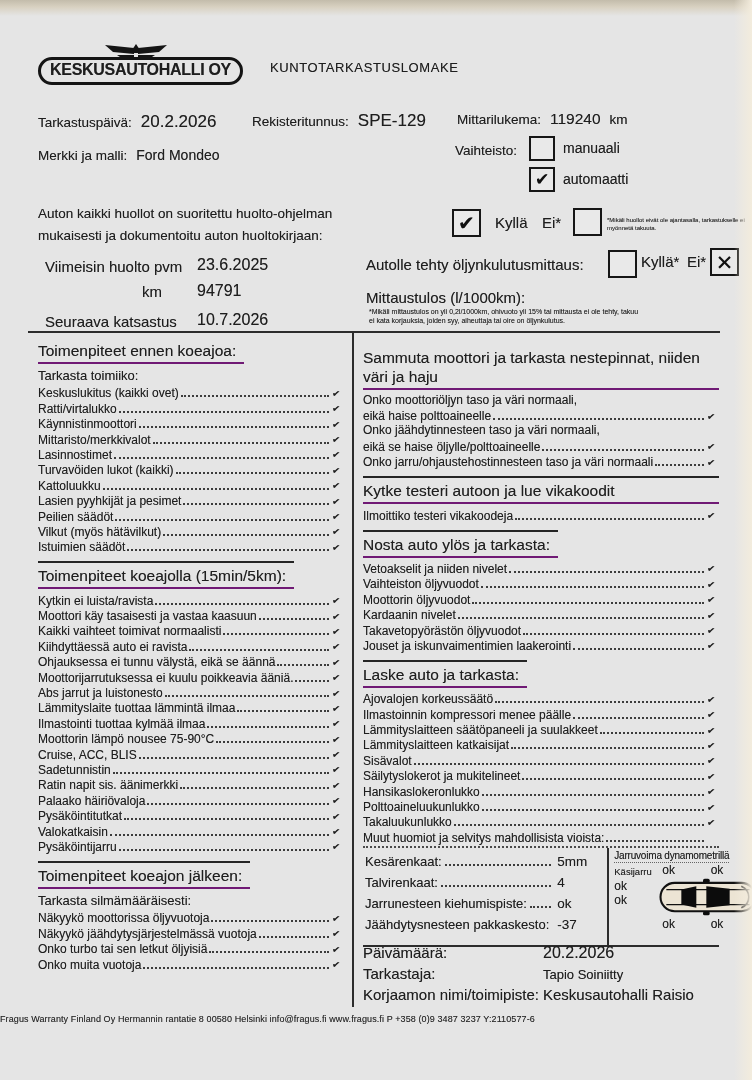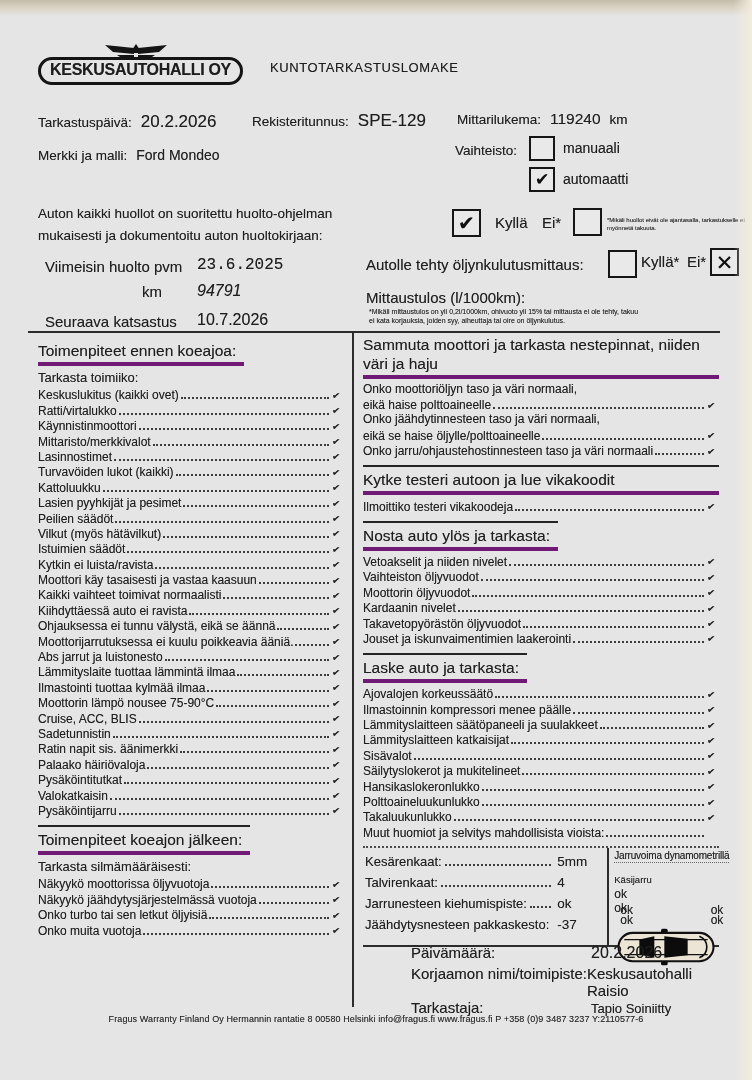--- a/index.html
+++ b/index.html
@@ -53,25 +53,25 @@
   .fineprint{font-size:6px;line-height:7.5px;color:#2a2a2a;}
   .fineprint2{font-size:7px;line-height:9px;color:#2a2a2a;}
 
   
   .hdiv{position:absolute;left:28px;width:692px;top:331px;height:2px;background:#2c2c2c;}
   .vdiv{position:absolute;left:352px;top:331px;width:2px;height:676px;background:#2c2c2c;}
 
   
   .col{position:absolute;font-size:12px;}
   #left-lists{left:38px;top:338px;width:306px;}
-  #right-lists{left:363px;top:332px;width:356px;}
+  #right-lists{left:363px;top:345px;width:356px;}
 
   .sec-title{
     display:inline-block;font-size:15.5px;line-height:19px;
-    border-bottom:4px solid #701a75;padding:2px 8px 2px 0;margin:1px 0 3px;
+    border-bottom:2px solid #701a75;padding:2px 8px 2px 0;margin:1px 0 3px;
   }
   .sec-title.with-top{border-top:2px solid #242424;margin-top:7px;padding-top:3px;}
   .sec-title.full{display:block;padding-right:0;}
   .sec-intro{font-size:13px;line-height:17px;margin-bottom:1px;}
 
   .chk-pre{line-height:15px;white-space:nowrap;}
   .chk-row{display:flex;align-items:flex-end;height:15.4px;}
   .chk-label{white-space:nowrap;}
   .chk-dots{flex:1;min-width:6px;border-bottom:2px dotted #3c3c3c;margin:0 3px 3px 2px;}
   .chk-mark{width:12px;font-size:9.5px;line-height:1;padding-bottom:2px;font-weight:700;transform:rotate(8deg);}
@@ -84,40 +84,40 @@
   }
   .tires{flex:1;padding:6px 8px 7px 2px;}
   .tire-row{display:flex;align-items:baseline;height:21px;font-size:13px;}
   .t-label{white-space:nowrap;}
   .t-dots{flex:1;border-bottom:2px dotted #3c3c3c;margin:0 6px 3px 3px;min-width:4px;}
   .t-dots.none{border-bottom:none;margin:0 2px;}
   .t-value{font-size:13.5px;min-width:42px;}
 
   .dyno{width:152px;border-left:2px solid #2c2c2c;padding:2px 2px 2px 5px;box-sizing:border-box;}
   .dyno-title{font-size:10px;letter-spacing:-.2px;white-space:nowrap;border-bottom:1px dotted #666;padding-bottom:1px;}
-  .dyno-body{display:flex;margin-top:10px;flex-direction:column;}
+  .dyno-body{display:flex;margin-top:2px;}
   .handbrake{width:42px;font-size:12px;line-height:14px;}
   .handbrake .hb-label{font-size:9.5px;}
   .carzone{position:relative;flex:1;height:64px;font-size:12px;}
   .ok-fl{position:absolute;left:6px;top:-2px;}
   .ok-fr{position:absolute;right:6px;top:-2px;}
   .ok-rl{position:absolute;left:6px;bottom:-2px;}
   .ok-rr{position:absolute;right:6px;bottom:-2px;}
   .car-svg{position:absolute;left:2px;top:12px;}
 
   
   .signoff{position:absolute;left:363px;top:944px;width:356px;}
-  .so-row{display:flex;align-items:baseline;min-height:21px;margin-left:48px;}
+  .so-row{display:flex;align-items:baseline;min-height:21px;}
   .so-label{width:180px;font-size:15px;white-space:nowrap;}
   .so-val-date{font-size:16px;}
   .so-val-inspector{font-size:13px;}
   .so-val-workshop{font-size:15px;}
 
   .footer{
-    position:absolute;left:0;right:0;top:1014px;text-align:center;
+    position:absolute;left:0;right:0;top:1014px;text-align:left;
     font-size:9px;color:#2b2b2b;letter-spacing:.1px;
   }
 </style>
 </head>
 <body>
 
 <div class="page">
 
   <div class="logo">
     <svg class="wings" width="66" height="17" viewBox="0 0 66 17" fill="#141414">
@@ -160,23 +160,23 @@
     <div>Auton kaikki huollot on suoritettu huolto-ohjelman</div>
     <div>mukaisesti ja dokumentoitu auton huoltokirjaan:</div>
   </div>
   <div class="abs cb lg" style="left:452px;top:209px;">✔</div>
   <div class="abs" style="left:495px;top:214px;font-size:15px;">Kyllä</div>
   <div class="abs" style="left:542px;top:214px;font-size:15px;">Ei*</div>
   <div class="abs cb lg" style="left:573px;top:208px;"></div>
   <div class="abs fineprint" style="left:607px;top:217px;width:140px;">*Mikäli huollot eivät ole ajantasalla, tarkastukselle ei myönnetä takuuta.</div>
 
   <div class="abs lab-md" style="left:45px;top:258px;">Viimeisin huolto pvm</div>
-  <div class="abs" style="left:197px;top:256px;font-size:16px;font-family:Liberation Mono, monospace;">23.6.2025</div>
+  <div class="abs" style="left:197px;top:256px;font-size:16px;">23.6.2025</div>
   <div class="abs lab-md" style="left:142px;top:283px;">km</div>
-  <div class="abs" style="left:197px;top:282px;font-size:16px;font-style:italic;">94791</div>
+  <div class="abs" style="left:197px;top:282px;font-size:16px;">94791</div>
   <div class="abs lab-md" style="left:45px;top:313px;">Seuraava katsastus</div>
   <div class="abs" style="left:197px;top:311px;font-size:16px;">10.7.2026</div>
 
   <div class="abs lab-md" style="left:366px;top:256px;">Autolle tehty öljynkulutusmittaus:</div>
   <div class="abs cb lg" style="left:608px;top:250px;"></div>
   <div class="abs" style="left:641px;top:253px;font-size:15px;">Kyllä*</div>
   <div class="abs" style="left:687px;top:253px;font-size:15px;">Ei*</div>
   <div class="abs cb lg xed" style="left:710px;top:248px;">✕</div>
   <div class="abs lab-md" style="left:366px;top:289px;">Mittaustulos (l/1000km):</div>
   <div class="abs fineprint2" style="left:369px;top:307px;width:345px;">
@@ -224,21 +224,21 @@
         <span class="chk-dots"></span>
         <span class="chk-mark">✔</span>
       </div><div class="chk-row">
         <span class="chk-label">Vilkut (myös hätävilkut)</span>
         <span class="chk-dots"></span>
         <span class="chk-mark">✔</span>
       </div><div class="chk-row">
         <span class="chk-label">Istuimien säädöt</span>
         <span class="chk-dots"></span>
         <span class="chk-mark">✔</span>
-      </div><div class="chk-row">
+      </div><div class="sec-title with-top">Toimenpiteet koeajolla (15min/5km):</div><div class="chk-row">
         <span class="chk-label">Kytkin ei luista/ravista</span>
         <span class="chk-dots"></span>
         <span class="chk-mark">✔</span>
       </div><div class="chk-row">
         <span class="chk-label">Moottori käy tasaisesti ja vastaa kaasuun</span>
         <span class="chk-dots"></span>
         <span class="chk-mark">✔</span>
       </div><div class="chk-row">
         <span class="chk-label">Kaikki vaihteet toimivat normaalisti</span>
         <span class="chk-dots"></span>
@@ -448,24 +448,24 @@
       </div>
     </div>
   </div>
 
   <div class="signoff">
     <div class="so-row">
       <span class="so-label">Päivämäärä:</span>
       <span class="so-val-date">20.2.2026</span>
     </div>
     <div class="so-row">
+      <span class="so-label">Tarkastaja:</span>
+      <span class="so-val-inspector">Tapio Soiniitty</span>
+    </div>
+    <div class="so-row">
       <span class="so-label">Korjaamon nimi/toimipiste:</span>
       <span class="so-val-workshop">Keskusautohalli Raisio</span>
     </div>
-    <div class="so-row">
-      <span class="so-label">Tarkastaja:</span>
-      <span class="so-val-inspector">Tapio Soiniitty</span>
-    </div>
   </div>
 
   <div class="footer">Fragus Warranty Finland Oy Hermannin rantatie 8 00580 Helsinki info@fragus.fi www.fragus.fi P +358 (0)9 3487 3237 Y:2110577-6</div>
 
 </div>
 
 </body></html>

